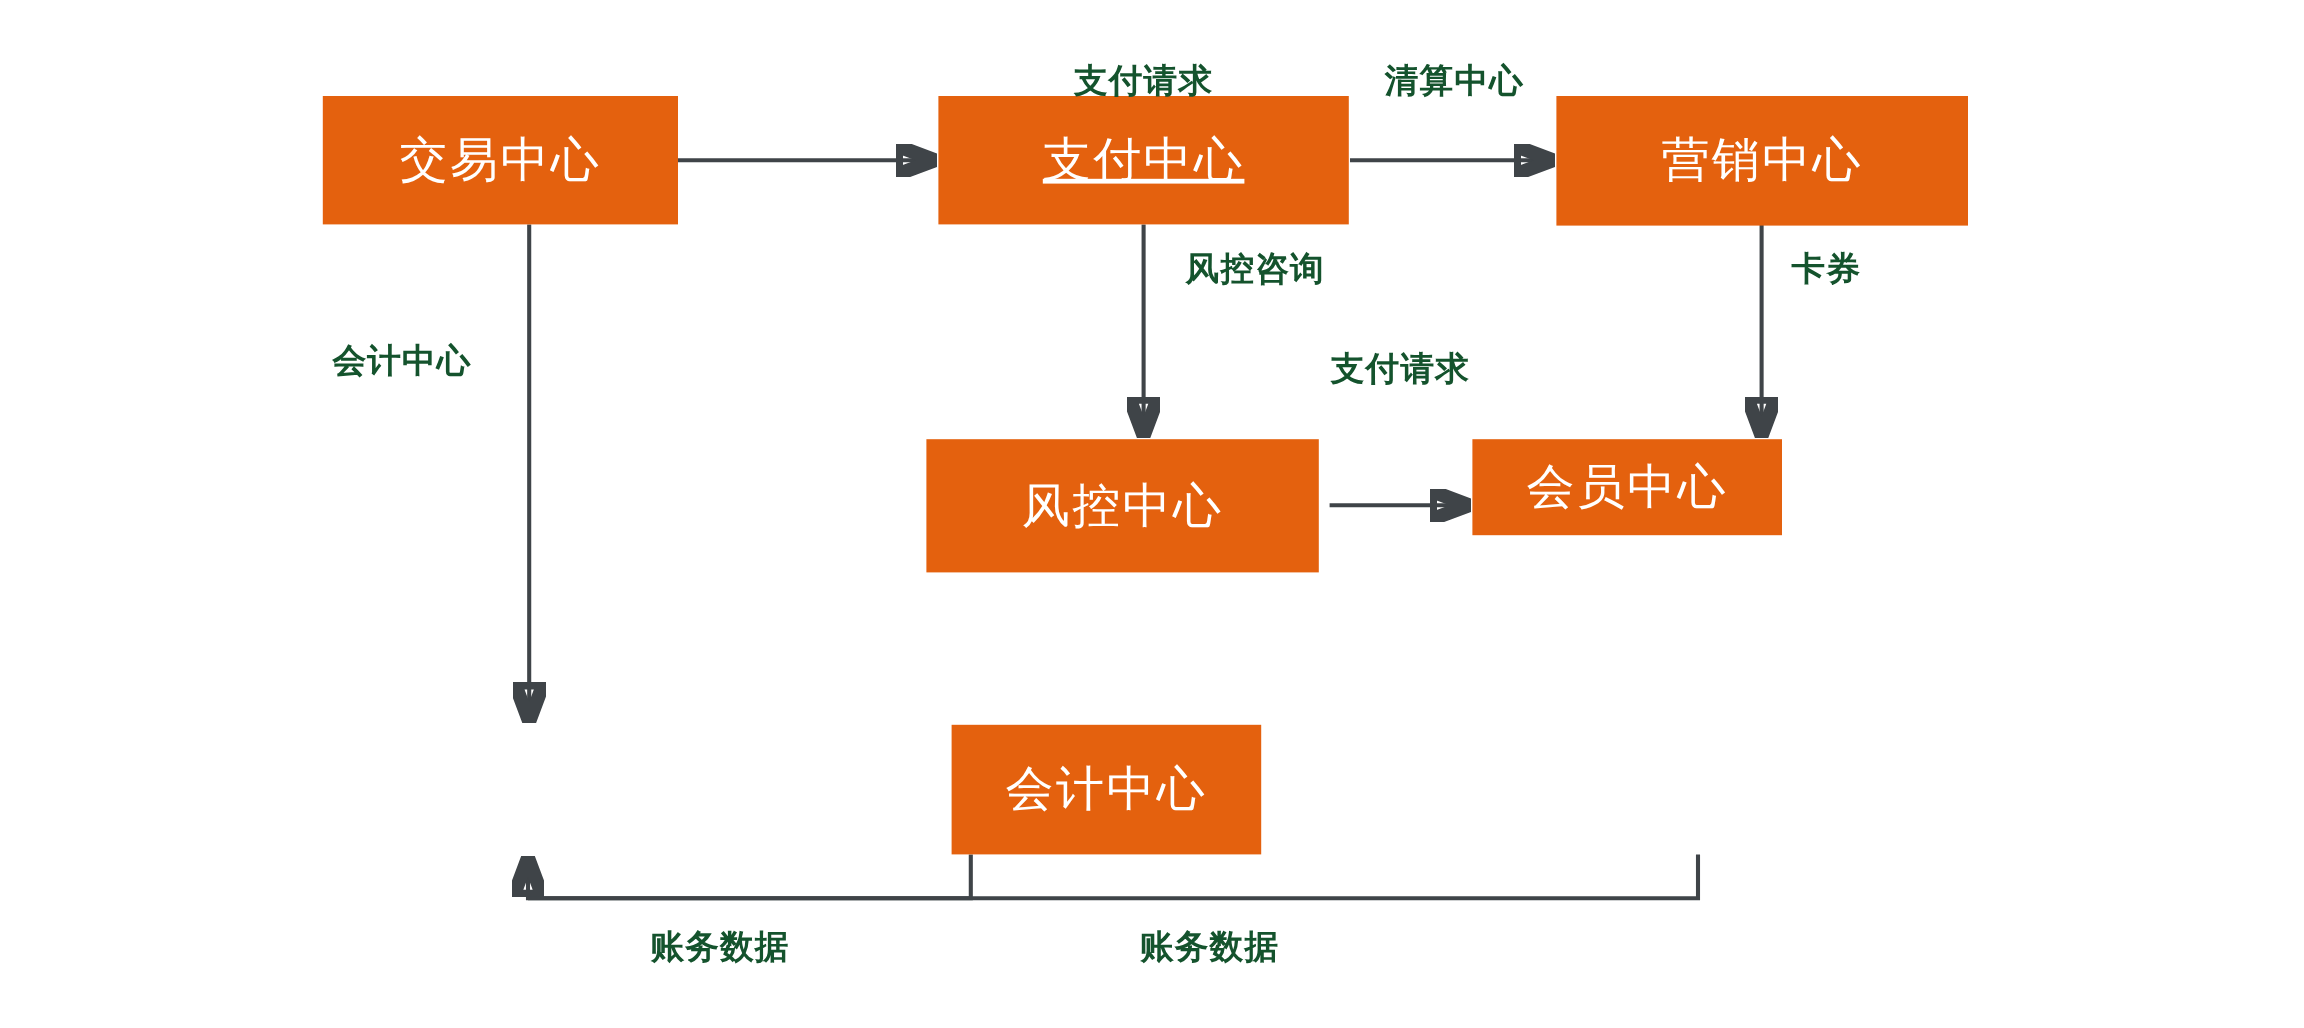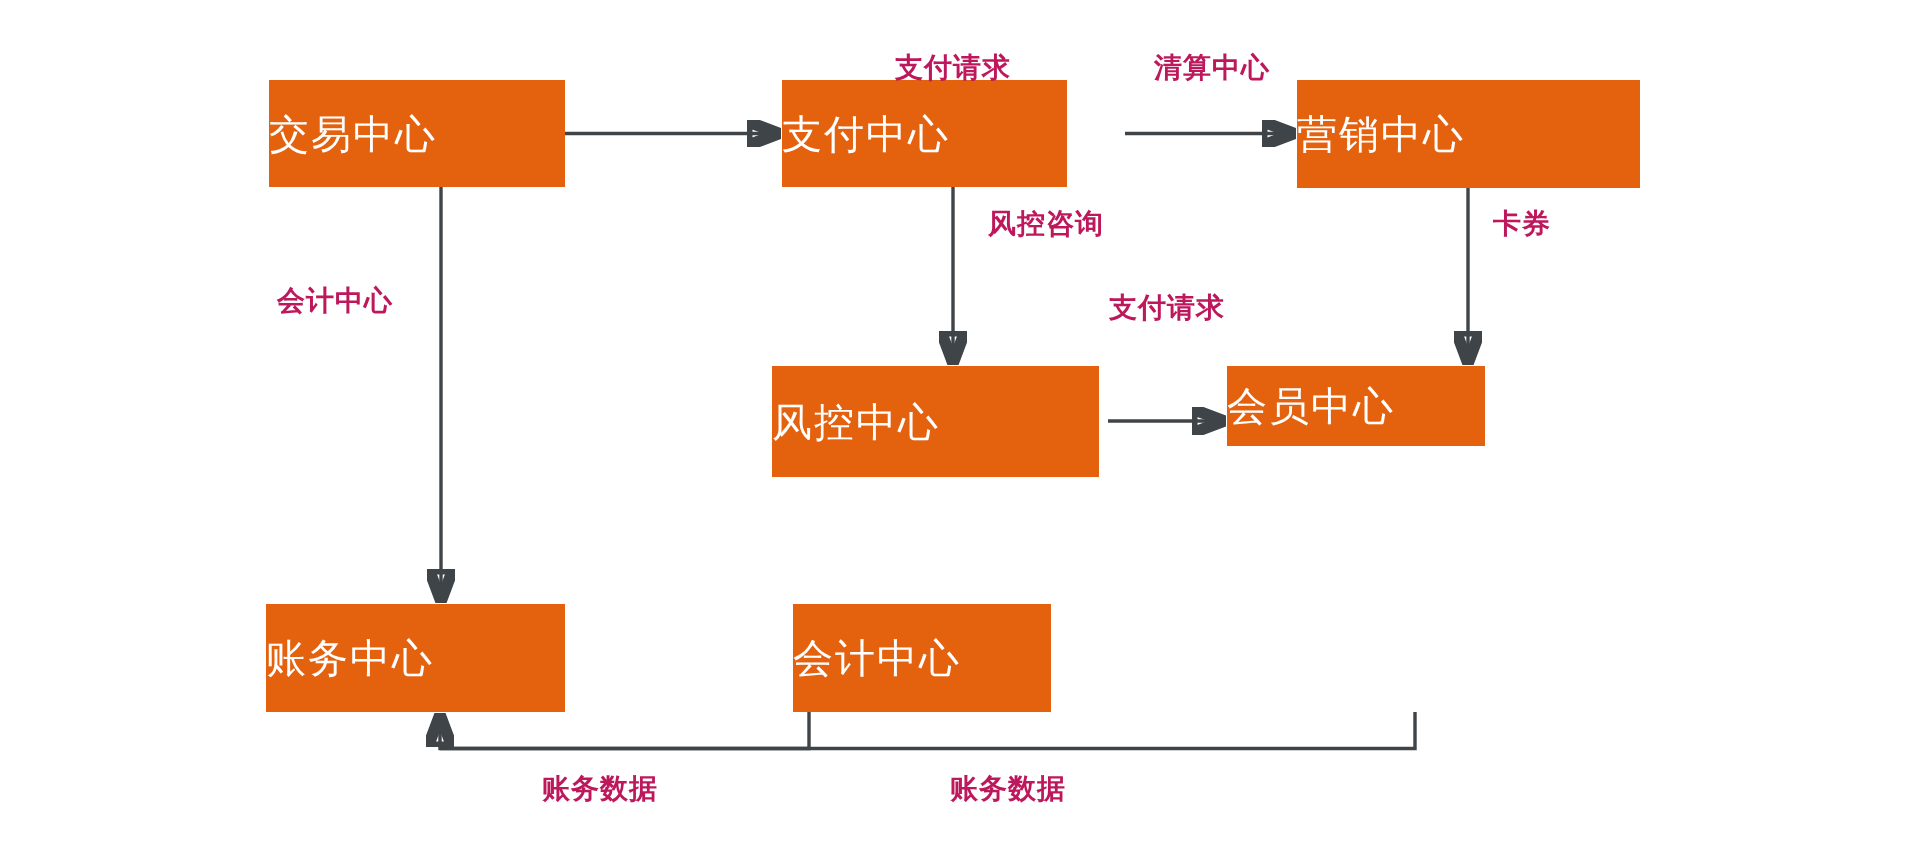--- a/index.html
+++ b/index.html
@@ -16,31 +16,32 @@
     position: relative;
     width: 1920px;
     height: 857px;
     background: #ffffff;
     overflow: hidden;
   }
   .node {
     position: absolute;
     display: flex;
     align-items: center;
+    justify-content: center;
     color: #ffffff;
     font-size: 40px;
     font-weight: 400;
     letter-spacing: 2px;
     line-height: 1;
     box-sizing: border-box;
     user-select: none;
   }
   .edge-label {
     position: absolute;
-    color: #be185d;
+    color: #14532d;
     font-size: 28px;
     font-weight: 600;
     line-height: 1;
     white-space: nowrap;
     letter-spacing: 1px;
     user-select: none;
   }
   .edge-label.center {
     transform: translateX(-50%);
   }
@@ -84,39 +85,36 @@
 
     <path d="M 809 712 L 809 748.5 L 440 748.5 L 440 716" marker-end="url(#arrowhead)"></path>
 
     <path d="M 1415 712 L 1415 748.5 L 440 748.5"></path>
   </svg>
 
   <div class="node" style="left:269px; top:80px; width:296px; height:107px; background:#e4610e;">
     <span>交易中心</span>
   </div>
 
-  <div class="node" style="left:782px; top:80px; width:285px; height:107px; background:#e4610e;">
+  <div class="node" style="left:782px; top:80px; width:342px; height:107px; background:#e4610e;text-decoration:underline;">
     <span>支付中心</span>
   </div>
 
   <div class="node" style="left:1297px; top:80px; width:343px; height:108px; background:#e4610e;">
     <span>营销中心</span>
   </div>
 
   <div class="node" style="left:772px; top:366px; width:327px; height:111px; background:#e4610e;">
     <span>风控中心</span>
   </div>
 
   <div class="node" style="left:1227px; top:366px; width:258px; height:80px; background:#e4610e;">
     <span>会员中心</span>
   </div>
 
-  <div class="node" style="left:266px; top:604px; width:299px; height:108px; background:#e4610e;">
-    <span>账务中心</span>
-  </div>
 
   <div class="node" style="left:776px; top:604px; width:258px; height:108px; background:#e4610e;margin-left:17px;">
     <span>会计中心</span>
   </div>
 
 
   <div class="edge-label center" style="left:953px; top:54px;">
     <span>支付请求</span>
   </div>
 

